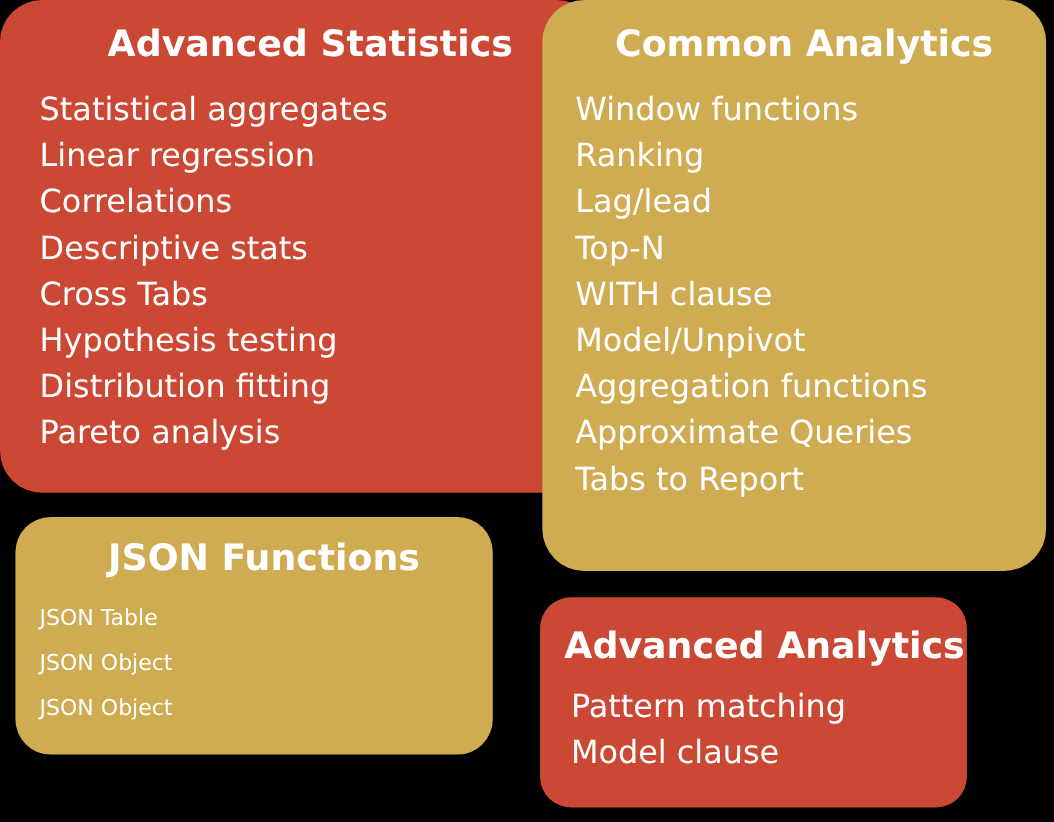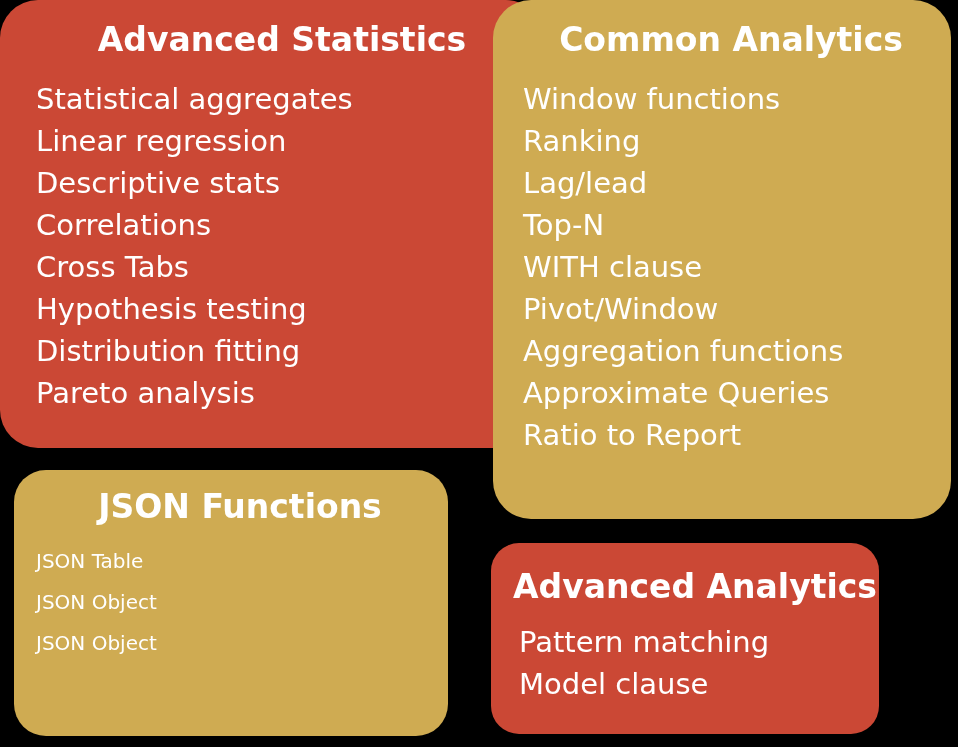--- a/index.html
+++ b/index.html
@@ -72,21 +72,21 @@
   #panel-common-analytics .panel-title {
     margin: 23px 0 0 18px;
   }
   #panel-common-analytics .panel-list {
     margin-top: 22px;
     margin-left: 30px;
   }
 
   #panel-json-functions {
     left: 14px; top: 470px;
-    width: 434px; height: 266px;
+    width: 434px; height: 216px;
     background: #CFAB52;
     border-radius: 32px;
   }
   #panel-json-functions .panel-title {
     margin: 20px 0 0 18px;
   }
   #panel-json-functions .panel-list {
     margin-top: 18px;
     margin-left: 22px;
   }
@@ -110,41 +110,41 @@
   }
 </style>
 </head>
 <body>
 
 <div class="panel" id="panel-advanced-statistics">
   <div class="panel-title">Advanced Statistics</div>
   <ul class="panel-list">
     <li>Statistical aggregates</li>
     <li>Linear regression</li>
+    <li>Correlations</li>
     <li>Descriptive stats</li>
-    <li>Correlations</li>
     <li>Cross Tabs</li>
     <li>Hypothesis testing</li>
     <li>Distribution fitting</li>
     <li>Pareto analysis</li>
   </ul>
 </div>
 
 <div class="panel" id="panel-common-analytics">
   <div class="panel-title">Common Analytics</div>
   <ul class="panel-list">
     <li>Window functions</li>
     <li>Ranking</li>
     <li>Lag/lead</li>
     <li>Top-N</li>
     <li>WITH clause</li>
-    <li>Pivot/Window</li>
+    <li>Model/Unpivot</li>
     <li>Aggregation functions</li>
     <li>Approximate Queries</li>
-    <li>Ratio to Report</li>
+    <li>Tabs to Report</li>
   </ul>
 </div>
 
 <div class="panel" id="panel-json-functions">
   <div class="panel-title">JSON Functions</div>
   <ul class="panel-list">
     <li>JSON Table</li>
     <li>JSON Object</li>
     <li>JSON Object</li>
   </ul>

